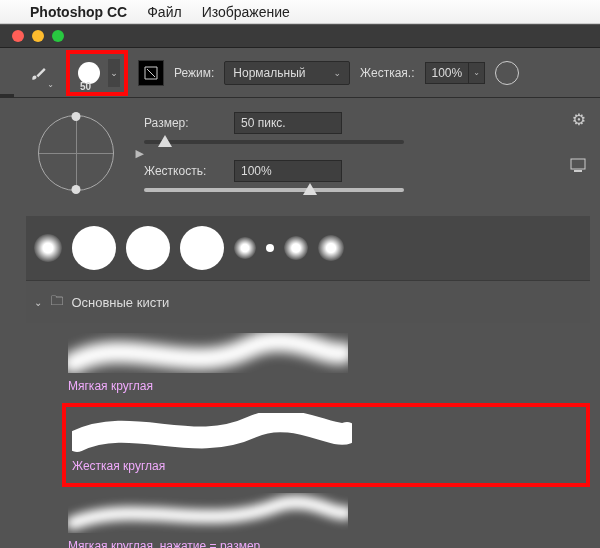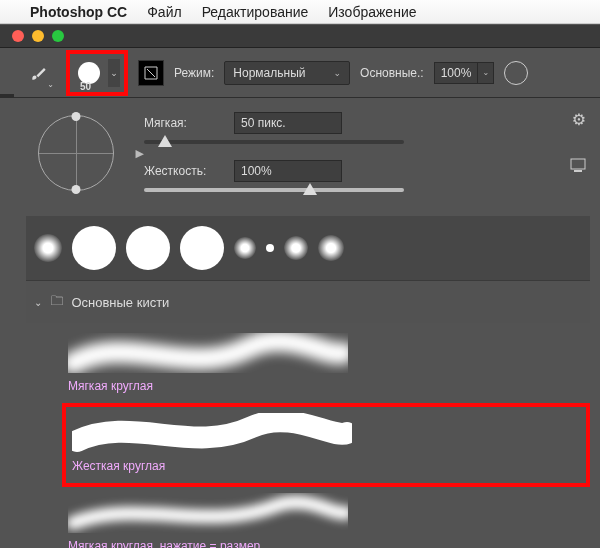--- a/index.html
+++ b/index.html
@@ -87,21 +87,20 @@
 
   .wrapper { position:relative; }
 </style>
 </head>
 <body>
 
 <div class="menubar">
   <span class="apple"></span>
   <span class="appname">Photoshop CC</span>
   <span class="mitem">Файл</span>
-  <span class="mitem">Редактирование</span>
   <span class="mitem">Изображение</span>
 </div>
 
 <div class="titlebar">
   <div class="tl-btn tl-close"></div>
   <div class="tl-btn tl-min"></div>
   <div class="tl-btn tl-max"></div>
 </div>
 
 <div class="wrapper">
@@ -138,21 +137,21 @@
           <path d="M6 6l12 12" stroke="#ccc" stroke-width="1.5"></path>
         </svg>
   </div>
 
   <span class="mode-label">Режим:</span>
   <div class="mode-select">
     <span>Нормальный</span>
     <span class="chv">⌄</span>
   </div>
 
-  <span class="opac-label">Основные.:</span>
+  <span class="opac-label">Жесткая.:</span>
   <div class="opac-box">
     <div class="opac-val">100%</div>
     <div class="opac-chev">⌄</div>
   </div>
 
   <div class="round-btn"></div>
 </div>
 
 <div class="panel" style="padding-left:26px;">
   <span class="gear">⚙</span>
@@ -167,21 +166,21 @@
     <div class="angle-box">
       <div class="angle-circ">
         <div class="angle-h1"></div>
             <div class="angle-h2"></div>
       </div>
       <span class="angle-tri">▶</span>
     </div>
 
     <div class="sliders">
       <div class="slider-row">
-        <span class="slider-label">Мягкая:</span>
+        <span class="slider-label">Размер:</span>
         <div class="slider-input">50 пикс.</div>
       </div>
       <div class="slider-track dark">
         <div class="slider-thumb" style="left:8%;"></div>
       </div>
 
       <div class="slider-row">
         <span class="slider-label">Жесткость:</span>
         <div class="slider-input">100%</div>
       </div>

